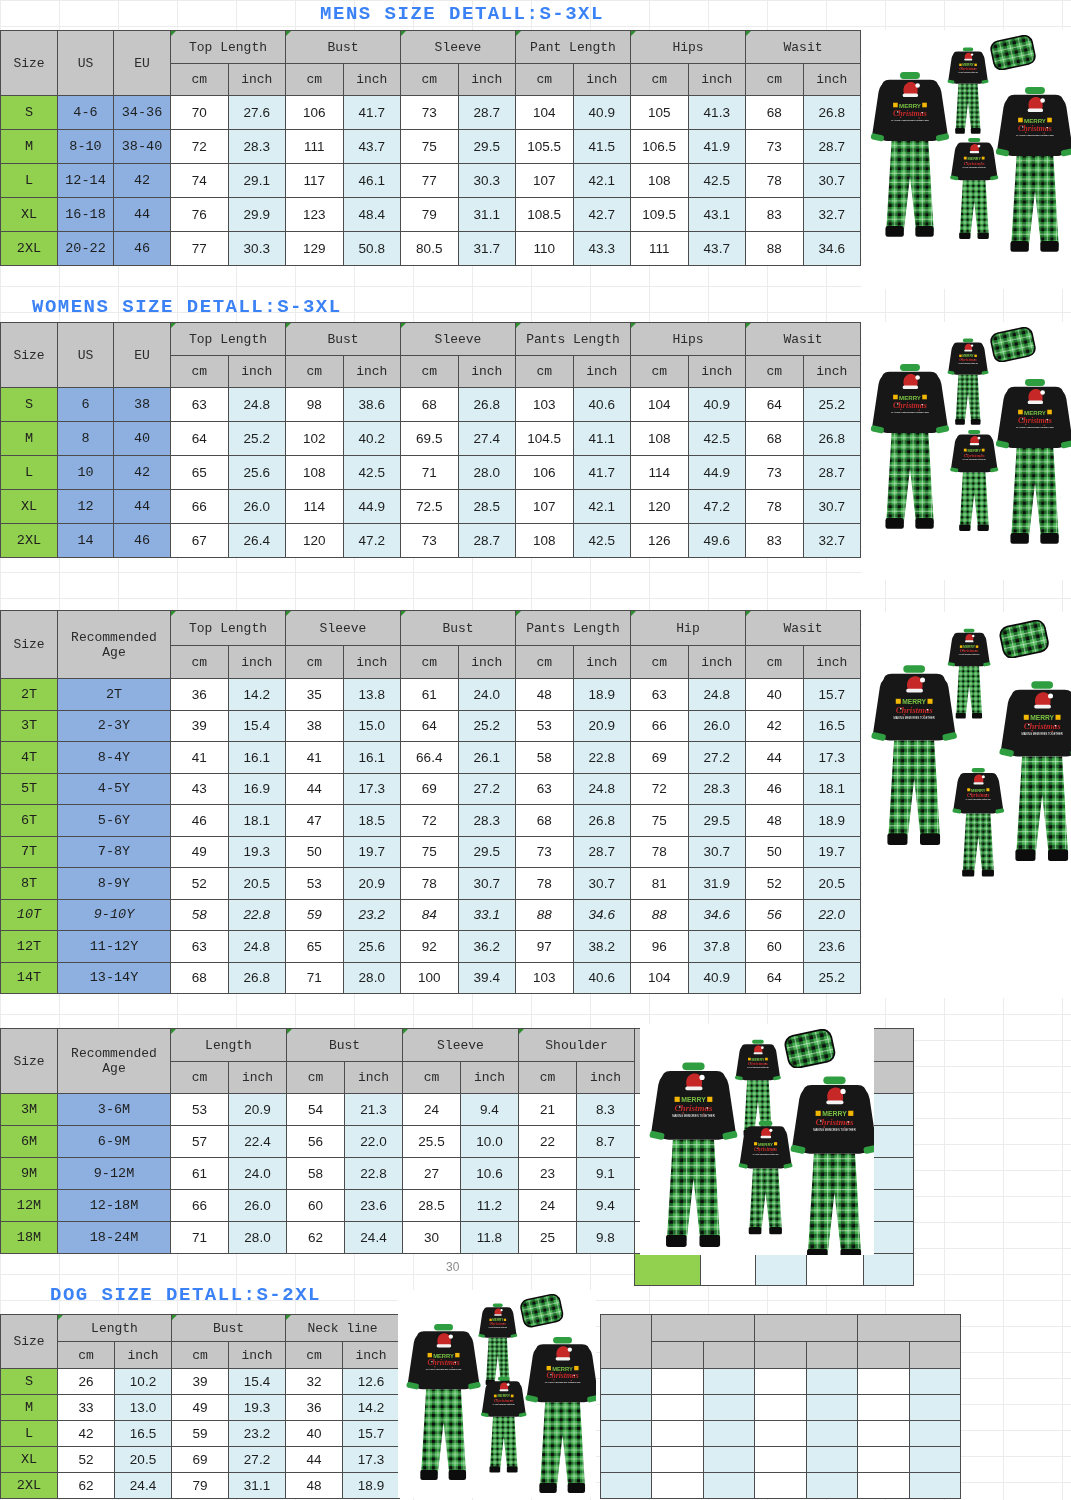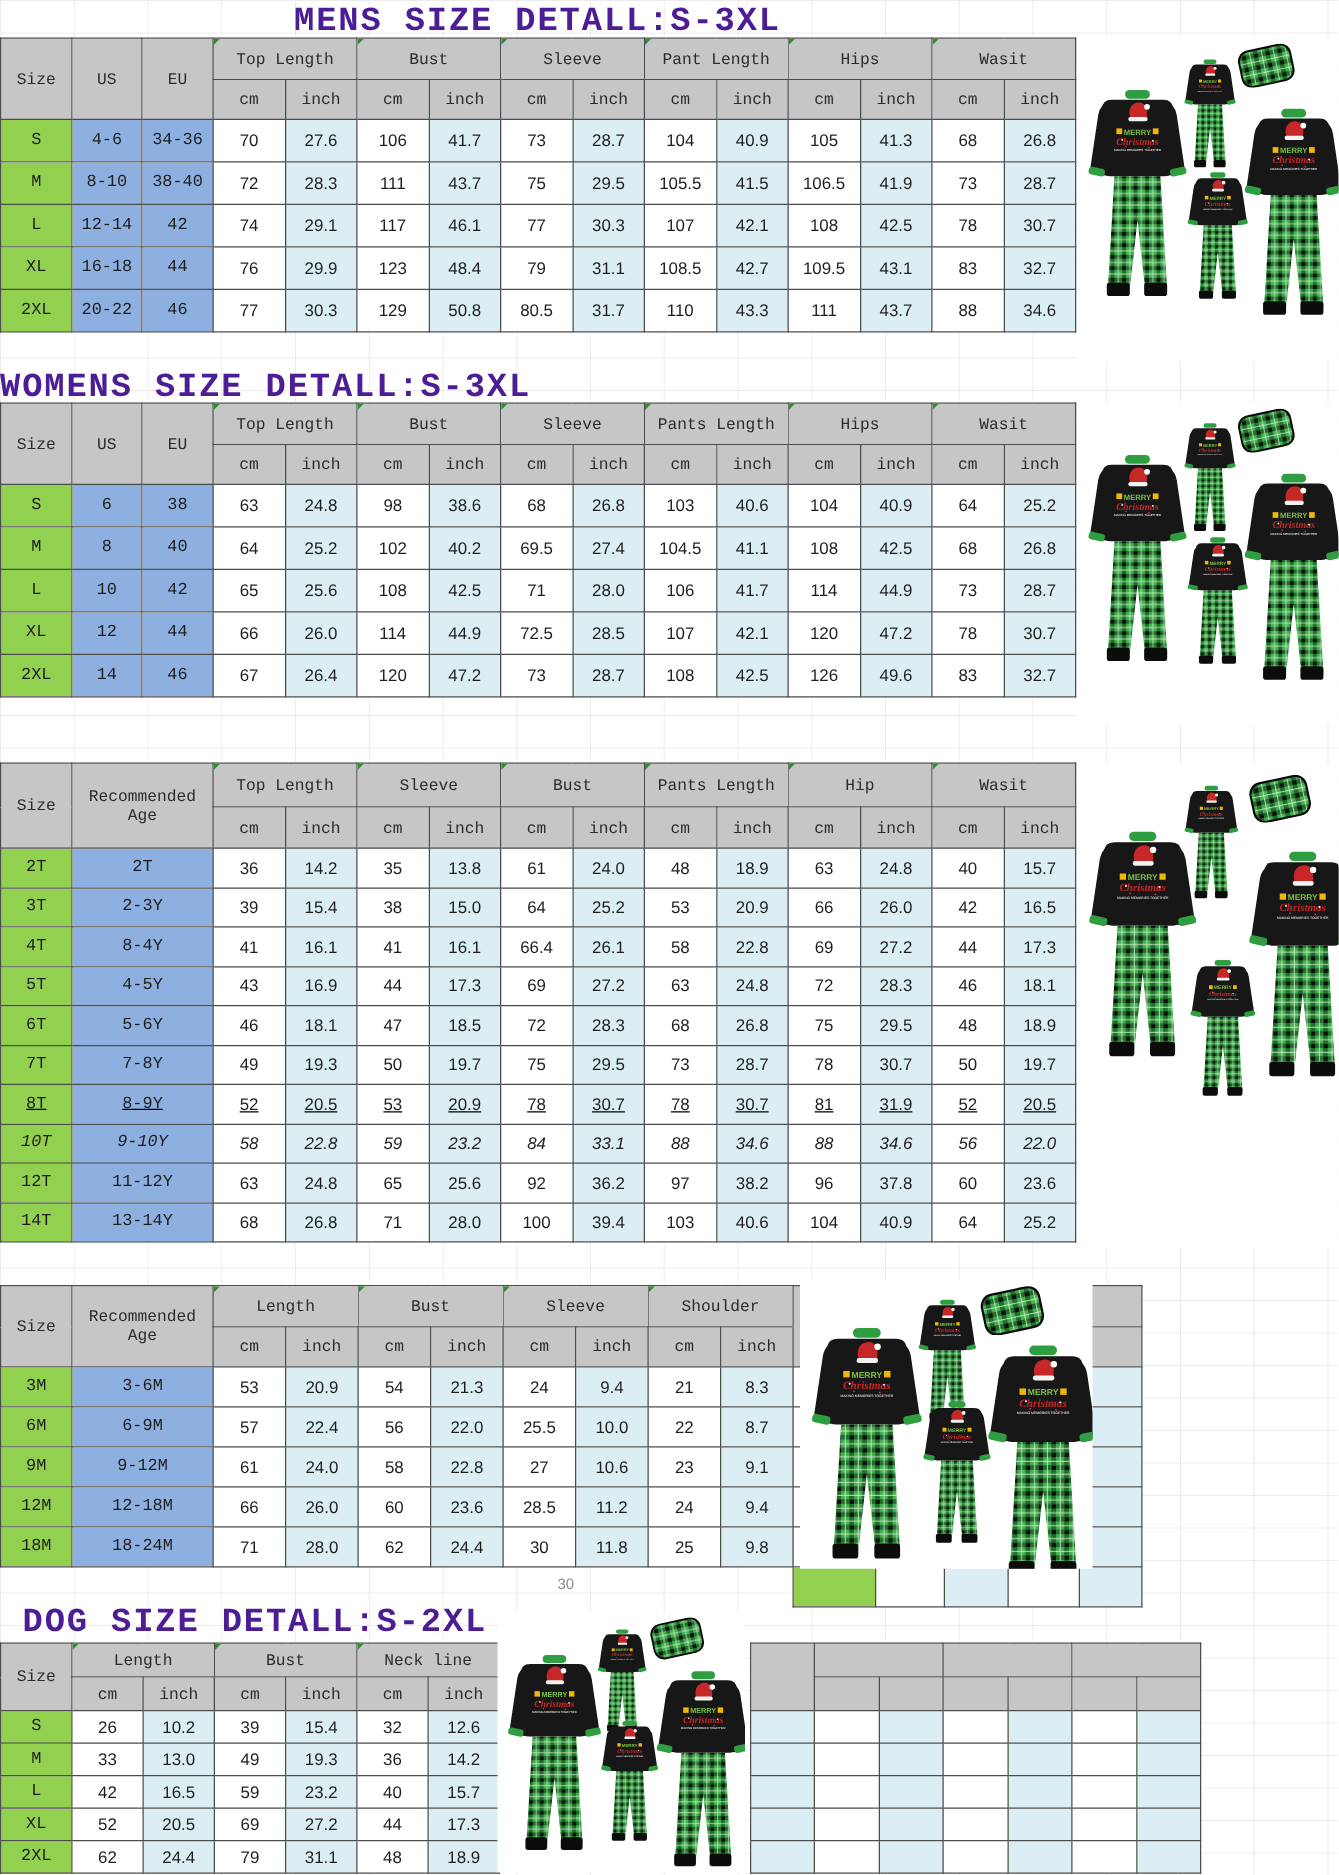--- a/index.html
+++ b/index.html
@@ -4,21 +4,21 @@
 <style>
   html,body{margin:0;padding:0;background:#fff;}
   #canvas{position:relative;width:1071px;height:1500px;background:#fff;overflow:hidden;
           font-family:"Liberation Sans",sans-serif;}
   
   #canvas::before{content:"";position:absolute;inset:0;z-index:0;
     background-image:linear-gradient(to right,#ececec 1px,transparent 1px),
                      linear-gradient(to bottom,#ececec 1px,transparent 1px);
     background-size:59px 26px;}
   .tbl-title{position:absolute;z-index:2;font-family:"Liberation Mono",monospace;
-    font-weight:bold;font-size:27px;letter-spacing:1.5px;color:#4c1d95;white-space:nowrap;}
+    font-weight:bold;font-size:19px;letter-spacing:1.5px;color:#3b82f6;white-space:nowrap;margin-left:32px;}
   .title-mens{left:0;top:3px;width:860px;text-align:center;}
   .title-womens{left:0;top:296px;width:860px;text-align:left;}
   .title-childs{left:0;top:583px;width:860px;text-align:center;}
   .title-babys{left:0;top:1050px;width:640px;text-align:center;}
   .title-dog{left:18px;top:1284px;text-align:left;}
   .thost{position:absolute;z-index:2;}
   .size-table,.empty-table{border-collapse:collapse;table-layout:fixed;background:#fff;}
   .size-table th,.size-table td,.empty-table th,.empty-table td{
     border:1px solid #4c4c4c;text-align:center;vertical-align:middle;padding:0;overflow:hidden;}
   .size-table th{background:#c6c6c6;font-family:"Liberation Mono",monospace;
@@ -509,21 +509,21 @@
             <td class="inch-c">19.7</td>
             <td class="cm-c">75</td>
             <td class="inch-c">29.5</td>
             <td class="cm-c">73</td>
             <td class="inch-c">28.7</td>
             <td class="cm-c">78</td>
             <td class="inch-c">30.7</td>
             <td class="cm-c">50</td>
             <td class="inch-c">19.7</td>
           </tr>
-          <tr style="height: 31.5px; text-decoration: underline;">
+          <tr style="height: 31.5px;">
             <td class="idc idc0">8T</td>
             <td class="idc idc1">8-9Y</td>
             <td class="cm-c">52</td>
             <td class="inch-c">20.5</td>
             <td class="cm-c">53</td>
             <td class="inch-c">20.9</td>
             <td class="cm-c">78</td>
             <td class="inch-c">30.7</td>
             <td class="cm-c">78</td>
             <td class="inch-c">30.7</td>

